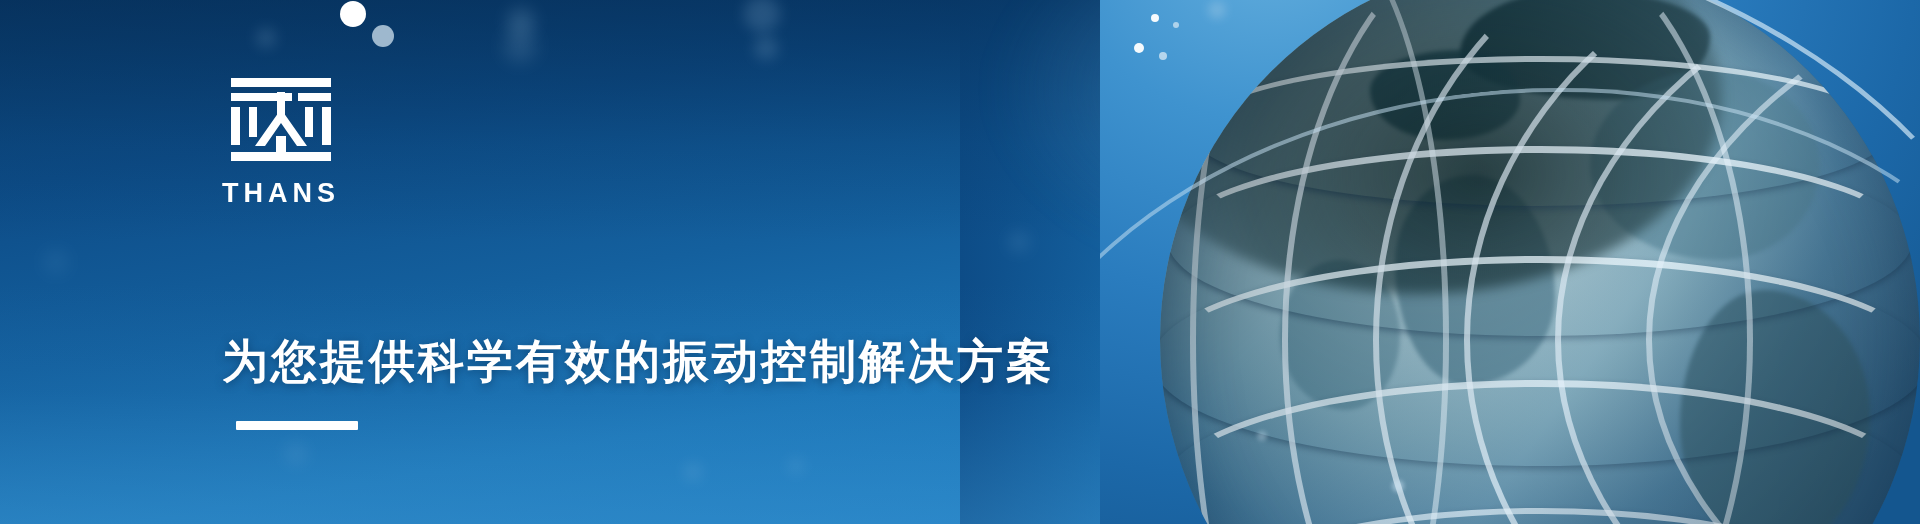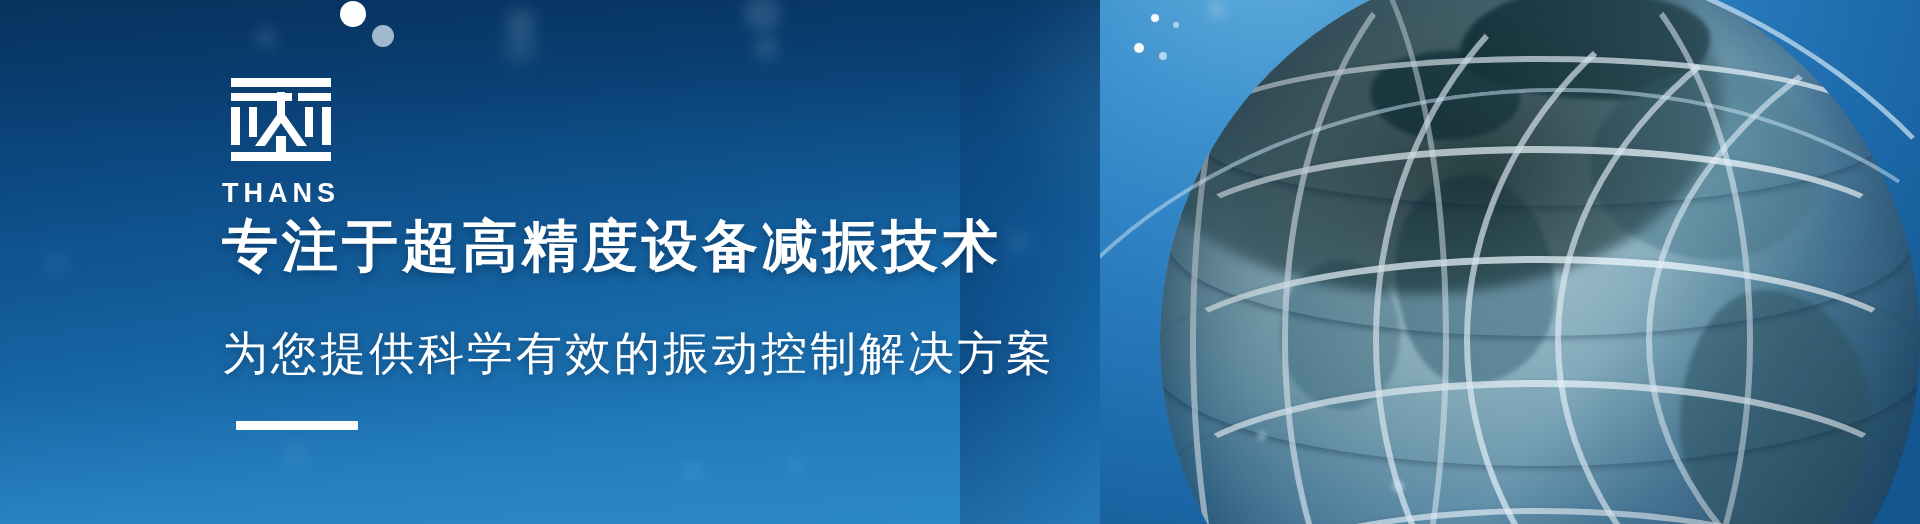--- a/index.html
+++ b/index.html
@@ -161,24 +161,24 @@
     color:#ffffff;
     font-size:56px;
     font-weight:bold;
     letter-spacing:4px;
     line-height:1.18;
     white-space:nowrap;
     text-shadow:0 3px 9px rgba(4,40,76,.55);
   }
   .subheadline{
     position:absolute;
-    left:222px; top:326px;
+    left:222px; top:334px;
     color:#ffffff;
     font-size:46px;
-    font-weight:400;
+    font-weight:700;
     letter-spacing:3px;
     line-height:1.18;
     white-space:nowrap;
     text-shadow:0 2px 8px rgba(4,40,76,.5);
   }
   .underline-bar{
     position:absolute;
     left:236px; top:421px;
     width:122px; height:9px;
     background:#ffffff;
@@ -293,18 +293,17 @@
               <rect x="0" y="74" width="100" height="9"></rect>
             </g>
           </svg>
         </div>
         <div class="wordmark">THANS</div>
       </div>
 
 
     </div>
 
-    <div class="headline">专注于超高精度设备减振技术</div>
     <div class="subheadline">为您提供科学有效的振动控制解决方案</div>
     <div class="underline-bar"></div>
 
   </div>
 </div>
 
 </body></html>

